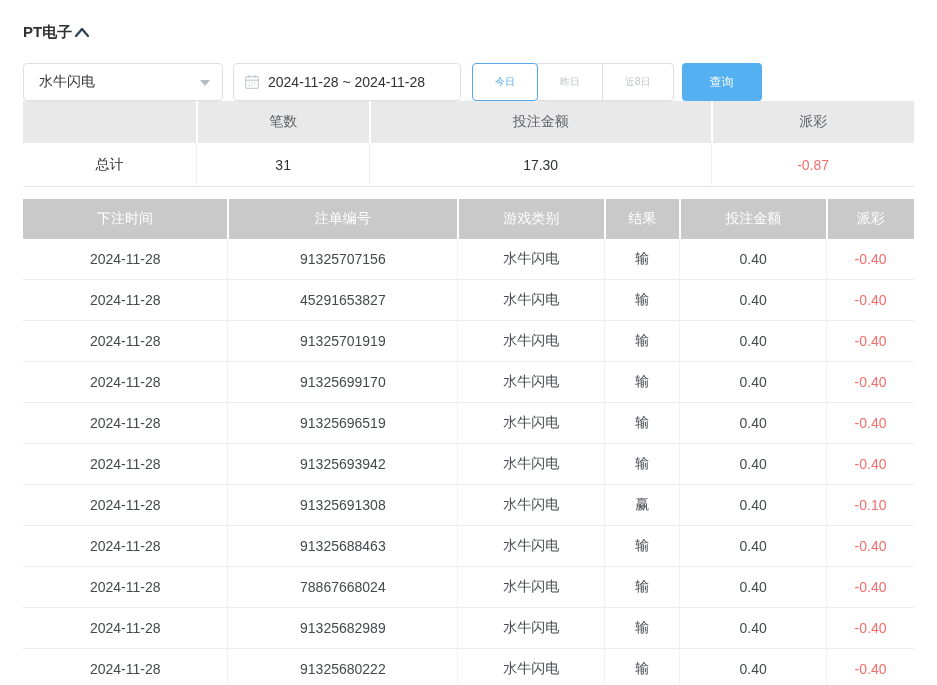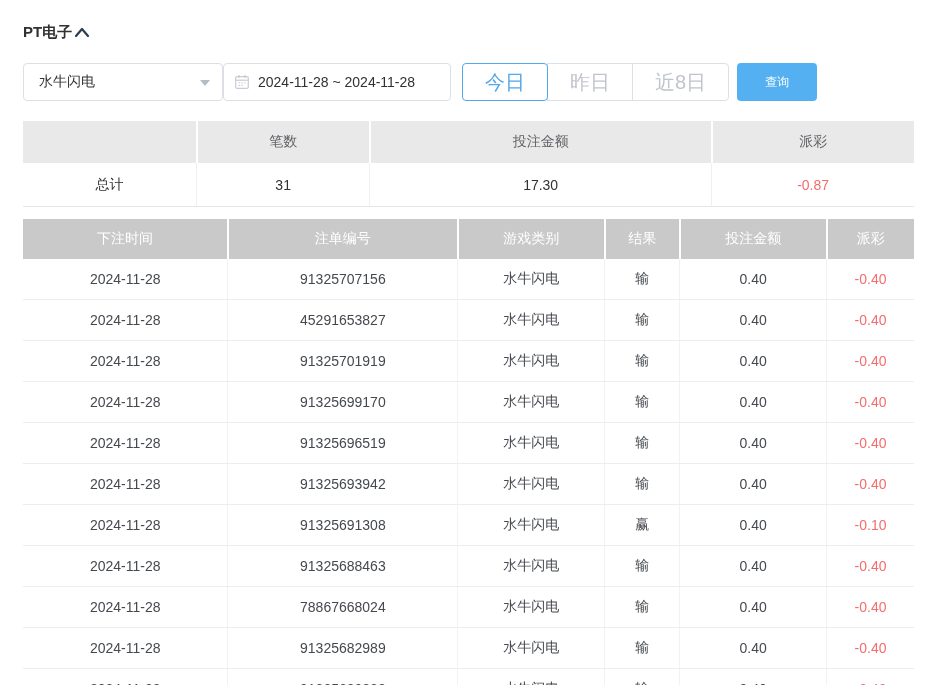--- a/index.html
+++ b/index.html
@@ -31,47 +31,47 @@
     display: flex; align-items: center; padding: 0 30px 0 15px;
     color: #303133; cursor: pointer;
   }
   .caret-down {
     position: absolute; right: 12px; top: 16px;
     width: 0; height: 0;
     border-left: 5px solid transparent; border-right: 5px solid transparent;
     border-top: 6px solid #b6bcc6;
   }
   .date-box {
-    width: 228px; height: 38px; box-sizing: border-box;
+    margin-left: 10px; width: 228px; height: 38px; box-sizing: border-box;
     border: 1px solid #dcdfe6; border-radius: 4px; background: #fff;
     display: flex; align-items: center; padding: 0 10px; gap: 8px;
     color: #303133; cursor: pointer; white-space: nowrap;
   }
   .btn-group { margin-left: 11px; display: flex; }
   .btn-group .qbtn {
     height: 38px; box-sizing: border-box; background: #fff;
-    border: 1px solid #dcdfe6; color: #c0c4cc; font-size: 20px;
+    border: 1px solid #dcdfe6; color: #c0c4cc; font-size: 10px;
     padding: 0 22px; cursor: pointer; margin-left: -1px;
     font-family: inherit;
   }
   .btn-group .qbtn:first-child { border-radius: 4px 0 0 4px; margin-left: 0; }
   .btn-group .qbtn:last-child { border-radius: 0 4px 4px 0; }
   .btn-group .qbtn.active {
     border: 1px solid #54a8ec; color: #54a8ec; position: relative; z-index: 2;
     border-radius: 4px;
   }
   .query-btn {
     margin-left: 8px; width: 80px; height: 38px;
     background: #54b0f0; color: #fff; border: none; border-radius: 4px;
     font-size: 12px; cursor: pointer; font-family: inherit;
   }
 
   
   table { border-collapse: collapse; width: 100%; table-layout: fixed; }
-  .summary-table { margin-top: 20px; }
+  .summary-table { }
   .summary-table th {
     background: #e9e9e9; height: 40px; font-weight: normal;
     color: #606266; font-size: 14px; border-left: 2px solid #fff;
   }
   .summary-table th:first-child { border-left: none; }
   .summary-table td {
     height: 41px; text-align: center; color: #303133;
     border-bottom: 1px solid #e6e6e6; border-left: 1px solid #f0f0f0;
   }
   .summary-table td:first-child { border-left: none; }

